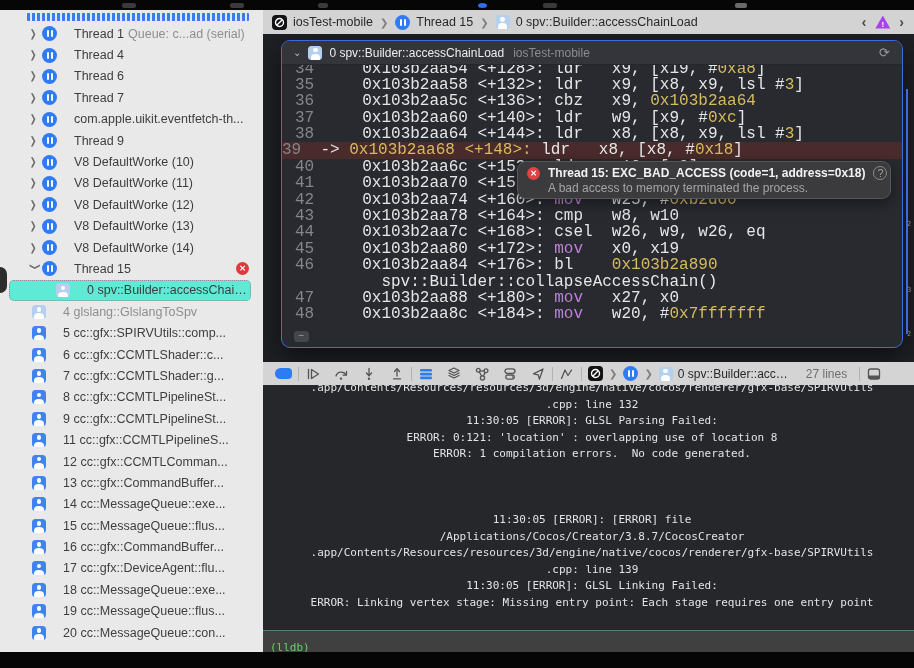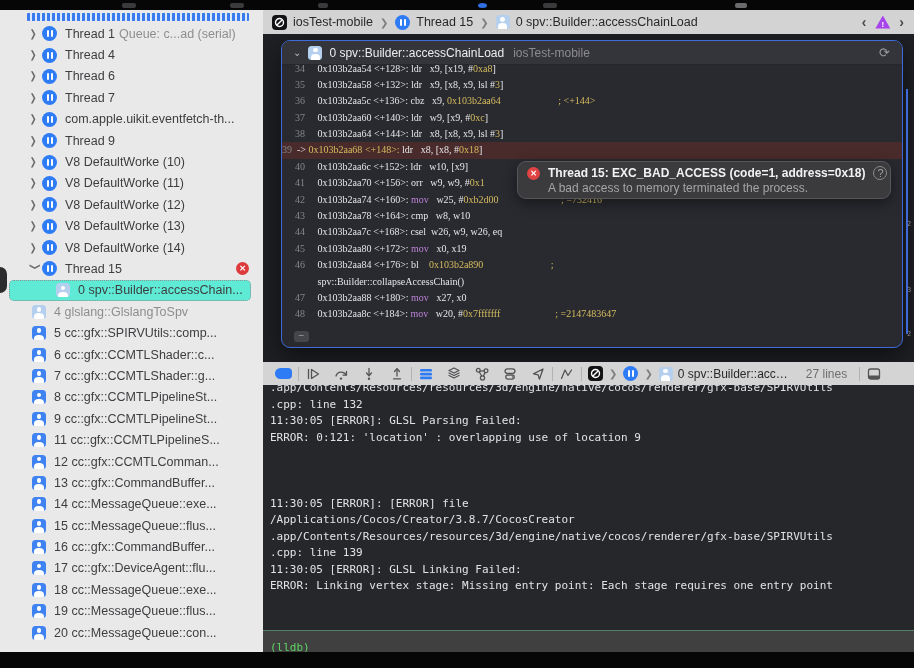--- a/index.html
+++ b/index.html
@@ -12,21 +12,21 @@
   .hint{position:absolute;top:3px;height:5px;border-radius:2px;background:#3a3a3c;}
 
   
   #sidebar{left:0;top:10px;width:263px;height:642px;background:#e9e9ea;overflow:hidden;}
   #cpu-bar{position:absolute;left:27px;top:3px;width:222px;height:8px;border-radius:1px;
     background:repeating-linear-gradient(90deg,#3b7bf0 0 3px,#dce8fb 3px 5px);}
   #thread-list{position:absolute;left:0;top:13px;width:263px;}
   .srow{display:flex;align-items:center;height:21.4px;font-size:12.5px;color:#3e3e40;white-space:nowrap;}
   .srow .chev{width:13px;margin-left:29px;color:#6c6c6e;font-size:9px;display:inline-block;transform:scale(.9,1.15);}
   .srow.frame{padding-left:32px;}
-  .srow .lbl{margin-left:8px;overflow:hidden;text-overflow:ellipsis;}
+  .srow .lbl{margin-left:17px;overflow:hidden;text-overflow:ellipsis;}
   .srow .sub{color:#8e8e90;margin-left:4px;}
   .srow.dim .lbl{color:#8e8e90;}
   .srow.sel{background:#5eead4;border-radius:5px;outline:1px dotted #8f8f8f;outline-offset:-1px;
             margin-left:9px;margin-right:12px;padding-left:47px;}
   .badge{margin-left:auto;margin-right:14px;width:13px;height:13px;border-radius:50%;background:#dd3b3b;
          color:#fff;font-size:8px;font-weight:bold;display:flex;align-items:center;justify-content:center;flex:none;}
   .thicon{width:15px;height:15px;border-radius:50%;background:#2e7bf6;position:relative;flex:none;}
   .thicon::before,.thicon::after{content:"";position:absolute;top:4px;width:2px;height:7px;background:#fff;border-radius:1px;}
   .thicon::before{left:5px;} .thicon::after{left:8.5px;}
   .person{width:14px;height:14px;border-radius:3.5px;background:#3f82f2;position:relative;overflow:hidden;flex:none;}
@@ -48,21 +48,21 @@
   
   #editor{left:263px;top:34px;width:651px;height:328px;background:#1f2024;overflow:hidden;}
   #disasm-card{position:absolute;left:18px;top:6px;width:620px;height:306px;background:#292a30;
     border:1.5px solid #3e6ada;border-radius:9px;box-shadow:0 10px 28px rgba(0,0,0,.55);overflow:hidden;}
   #card-header{position:absolute;left:0;top:0;right:0;height:23px;background:#34353b;z-index:3;
     display:flex;align-items:center;font-size:12px;color:#ededee;border-bottom:1px solid #26272c;}
   #card-header .chev{color:#b9b9bc;font-size:10px;margin:0 7px 0 11px;}
   #card-header .sub{color:#8b8b90;margin-left:9px;}
   #card-refresh{margin-left:auto;margin-right:12px;color:#9a9a9e;font-size:13px;}
   #code{position:absolute;left:0;top:23px;right:0;bottom:0;padding-left:13px;z-index:1;
-        font-family:Liberation Serif, serif;font-size:10px;line-height:16.4px;color:#e6e6e8;}
+        font-family:Liberation Mono, monospace;font-size:16px;line-height:16.4px;color:#e6e6e8;}
   #code .row{white-space:pre;height:16.4px;}
   #code .row:first-child{margin-top:-3.5px;}
   #code .row.hl{background:#4a2b2b;margin-left:-13px;width:620px;}
   .ln{color:#85858a;} .n{color:#d6bc5e;} .kw{color:#bd82d8;} .cmt{color:#d6bc5e;}
   #collapse-btn{position:absolute;left:12px;bottom:5px;width:15px;height:11px;border-radius:3px;background:#45464c;
     color:#9fa0a4;font-size:10px;line-height:10px;text-align:center;z-index:2;}
 
   
   #annotation{left:254px;top:127px;width:374px;height:38px;background:#3b3b3e;border:1px solid #57575a;
     border-radius:9px;z-index:5;box-shadow:0 4px 14px rgba(0,0,0,.45);padding:4px 10px 0 9px;box-sizing:border-box;}
@@ -84,21 +84,21 @@
   #debugbar{left:263px;top:362px;width:651px;height:23px;background:#d4d4d5;display:flex;align-items:center;
     font-size:12px;color:#29292b;}
   .dbicon{display:flex;align-items:center;justify-content:center;width:16px;height:16px;flex:none;}
   .dbdiv{width:1px;height:14px;background:#b2b2b4;margin:0 6px;flex:none;}
   #bp-pill{width:17px;height:11px;border-radius:5.5px 4px 4px 5.5px;background:#2e7bf6;margin-left:12px;}
   #db-frame{margin-left:5px;max-width:112px;overflow:hidden;text-overflow:ellipsis;white-space:nowrap;}
   #db-lines{margin-left:16px;color:#6f6f72;}
 
   
   #console{left:263px;top:385px;width:651px;height:245px;background:#26272b;overflow:hidden;
-    font-family:"DejaVu Sans Mono", monospace;font-size:11px;line-height:16.5px;color:#e3e3e5;padding:0 0 0 7px;box-sizing:border-box;}
+    font-family:"DejaVu Sans Mono", monospace;font-size:11px;line-height:16.5px;color:#e3e3e5;padding:0 0 0 7px;box-sizing:border-box;text-align:center;}
   #console .cline{white-space:pre;height:16.5px;}
   #console .cline:first-child{margin-top:-5px;}
 
   
   #lldb{left:263px;top:630px;width:651px;height:22px;background:#404040;border-top:1px solid #55806a;overflow:hidden;
     font-family:"DejaVu Sans Mono", monospace;font-size:11px;color:#5fd464;}
   #lldb .prompt{margin:10px 0 0 7px;display:inline-block;}
 
   #bottom-strip{left:0;top:652px;width:914px;height:16px;background:#060607;}
 
@@ -414,21 +414,22 @@
         <rect x="2.5" y="3" width="11" height="10" rx="2"></rect>
         <rect x="2.5" y="9.5" width="11" height="3.5" rx="1" fill="#545456" stroke="none"></rect>
       </svg>
   </div>
 </div>
 
 <div id="console" class="abs">
     <div class="cline">.app/Contents/Resources/resources/3d/engine/native/cocos/renderer/gfx-base/SPIRVUtils</div>
     <div class="cline">.cpp: line 132</div>
     <div class="cline">11:30:05 [ERROR]: GLSL Parsing Failed:</div>
-    <div class="cline">ERROR: 0:121: 'location' : overlapping use of location 9</div>
+    <div class="cline">ERROR: 0:121: 'location' : overlapping use of location 8</div>
+    <div class="cline">ERROR: 1 compilation errors.  No code generated.</div>
     <div class="cline"></div>
     <div class="cline"></div>
     <div class="cline"></div>
     <div class="cline">11:30:05 [ERROR]: [ERROR] file</div>
     <div class="cline">/Applications/Cocos/Creator/3.8.7/CocosCreator</div>
     <div class="cline">.app/Contents/Resources/resources/3d/engine/native/cocos/renderer/gfx-base/SPIRVUtils</div>
     <div class="cline">.cpp: line 139</div>
     <div class="cline">11:30:05 [ERROR]: GLSL Linking Failed:</div>
     <div class="cline">ERROR: Linking vertex stage: Missing entry point: Each stage requires one entry point</div>
   </div>

